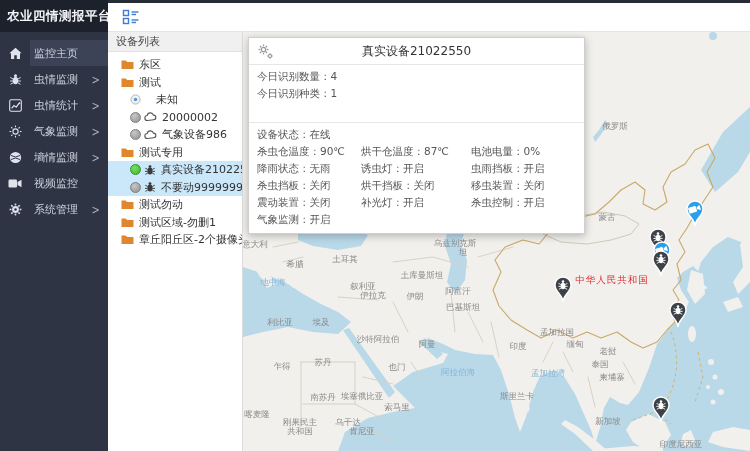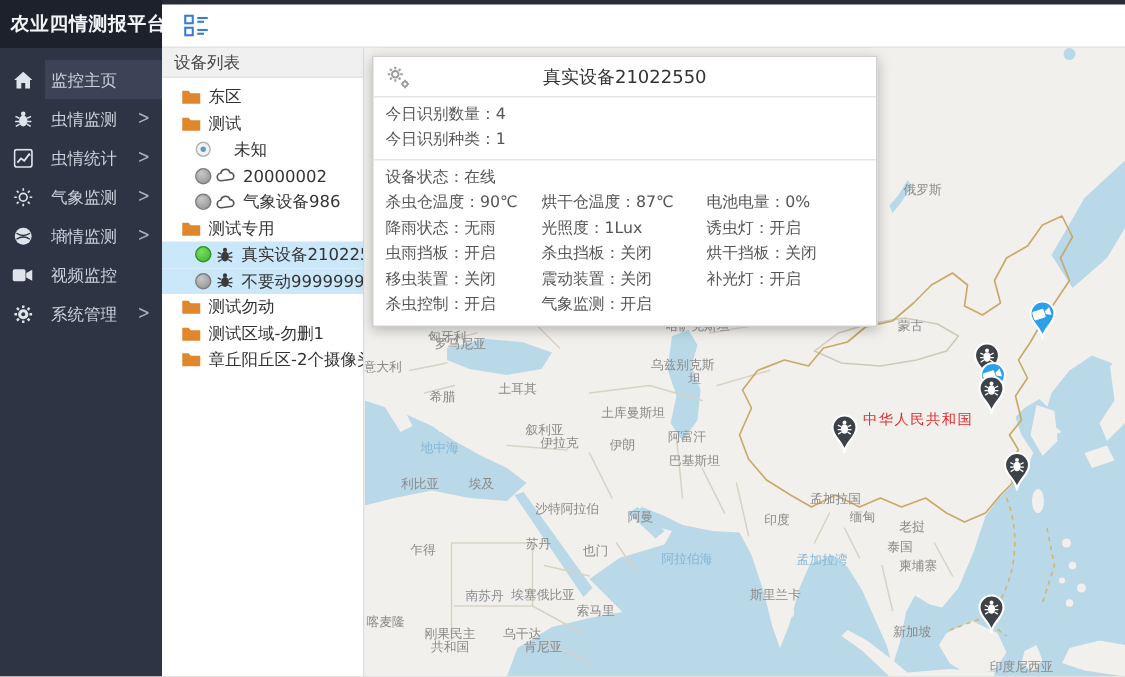--- a/index.html
+++ b/index.html
@@ -42,21 +42,21 @@
   .map-label.sea { color:#84b6d6; }
   .map-label.cn { color:#e02b2b; font-size:9.5px; letter-spacing:1px; }
   .marker { position:absolute; width:22px; height:28px; transform:translate(-50%,-100%); }
 
   
   .popup { position:absolute; left:248px; top:37px; width:337px; z-index:10; background:#fff;
     border:1px solid #cfcfcf; box-shadow:0 2px 8px rgba(0,0,0,.25); font-size:10.5px; color:#555; }
   .popup-header { position:relative; height:27px; border-bottom:1px solid #e6e6e6; display:flex; align-items:center; justify-content:center; }
   .popup-title { font-size:12px; color:#333; }
   .popup-gears { position:absolute; left:8px; top:5px; cursor:pointer; }
-  .popup-stats { padding:3px 0 4px 0; border-bottom:1px solid #e6e6e6; }
+  .popup-stats { padding:3px 0 20px 0; border-bottom:1px solid #e6e6e6; }
   .popup-row { line-height:17px; padding-left:8px; }
   .popup-grid { display:grid; grid-template-columns:104px 110px 1fr; padding-bottom:5px; }
   .popup-cell { line-height:17px; padding-left:8px; white-space:nowrap; }
 </style>
 </head>
 <body>
 
 <div class="screen">
 
   <div class="app-title">农业四情测报平台</div>
@@ -276,21 +276,21 @@
   <span class="map-label" style="left: 55px; top: 193px;">匈牙利</span>
 
   <span class="map-label" style="left: 64px; top: 198px;">罗马尼亚</span>
 
   <span class="map-label" style="left: 12px; top: 213px;">意大利</span>
 
   <span class="map-label" style="left: 52px; top: 233px;">希腊</span>
 
   <span class="map-label" style="left: 102px; top: 228px;">土耳其</span>
 
-  <span class="map-label sea" style="left: 50px; top: 251px; margin-top: 16px;">地中海</span>
+  <span class="map-label sea" style="left: 30px; top: 251px;">地中海</span>
 
   <span class="map-label" style="left: 120px; top: 255px;">叙利亚</span>
 
   <span class="map-label" style="left: 130px; top: 264px;">伊拉克</span>
 
   <span class="map-label" style="left: 172px; top: 265px;">伊朗</span>
 
   <span class="map-label" style="left: 179px; top: 244px;">土库曼斯坦</span>
 
   <span class="map-label" style="left: 212px; top: 212px;">乌兹别克斯</span>
@@ -308,21 +308,21 @@
   <span class="map-label" style="left: 135px; top: 308px; text-align: right;">沙特阿拉伯</span>
 
   <span class="map-label" style="left: 184px; top: 313px;">阿曼</span>
 
   <span class="map-label" style="left: 154px; top: 336px;">也门</span>
 
   <span class="map-label sea" style="left: 215px; top: 341px;">阿拉伯海</span>
 
   <span class="map-label" style="left: 39px; top: 335px;">乍得</span>
 
-  <span class="map-label" style="left: 80px; top: 331px; margin-left: 36px;">苏丹</span>
+  <span class="map-label" style="left: 80px; top: 331px;">苏丹</span>
 
   <span class="map-label" style="left: 80px; top: 366px;">南苏丹</span>
 
   <span class="map-label" style="left: 119px; top: 365px;">埃塞俄比亚</span>
 
   <span class="map-label" style="left: 154px; top: 376px;">索马里</span>
 
   <span class="map-label" style="left: 14px; top: 383px;">喀麦隆</span>
 
   <span class="map-label" style="left: 57px; top: 391px;">刚果民主</span>
@@ -635,21 +635,20 @@
     <div class="popup-stats">
       <div class="popup-row">今日识别数量：4</div>
       <div class="popup-row">今日识别种类：1</div>
     </div>
     <div class="popup-row" style="margin-top:3px;">设备状态：在线</div>
     <div class="popup-grid" id="popup-grid">
         <div class="popup-cell">杀虫仓温度：90℃</div>
         <div class="popup-cell">烘干仓温度：87℃</div>
         <div class="popup-cell">电池电量：0%</div>
         <div class="popup-cell">降雨状态：无雨</div>
-        <div class="popup-cell">光照度：1Lux</div>
         <div class="popup-cell">诱虫灯：开启</div>
         <div class="popup-cell">虫雨挡板：开启</div>
         <div class="popup-cell">杀虫挡板：关闭</div>
         <div class="popup-cell">烘干挡板：关闭</div>
         <div class="popup-cell">移虫装置：关闭</div>
         <div class="popup-cell">震动装置：关闭</div>
         <div class="popup-cell">补光灯：开启</div>
         <div class="popup-cell">杀虫控制：开启</div>
         <div class="popup-cell">气象监测：开启</div>
       </div>

